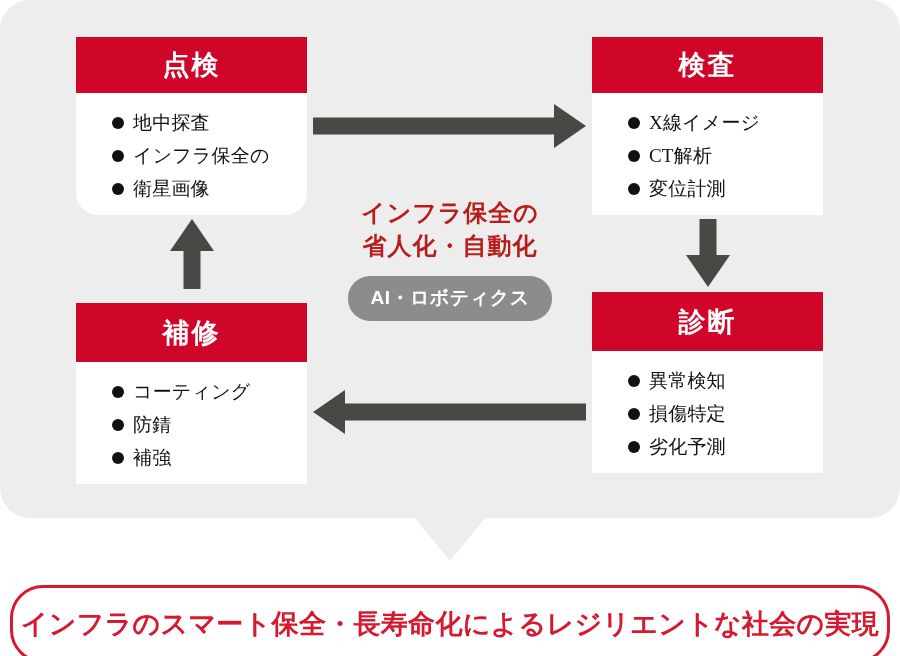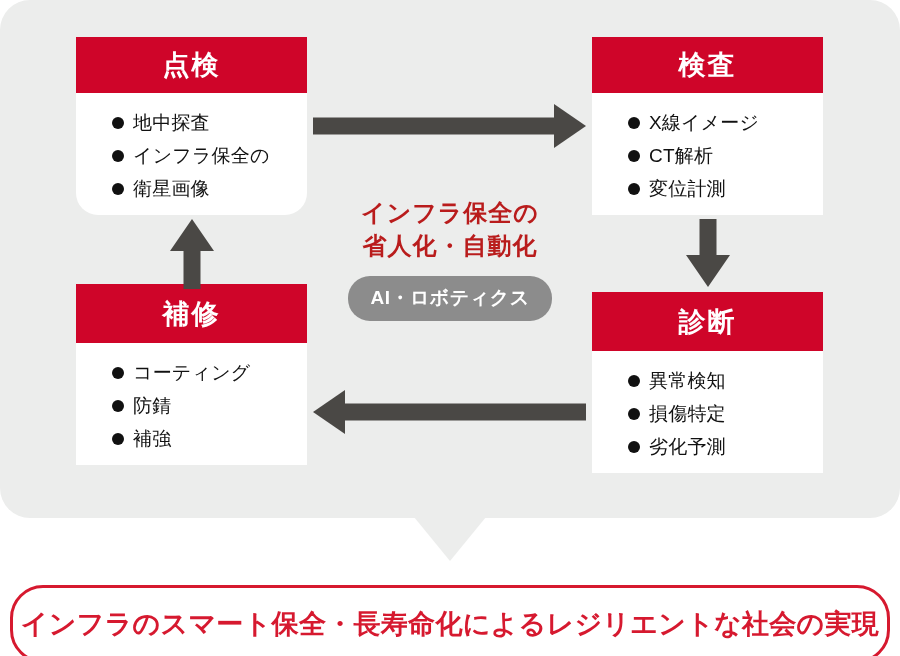--- a/index.html
+++ b/index.html
@@ -71,23 +71,23 @@
   .bullet-dot {
     width: 12px;
     height: 12px;
     background: #111111;
     border-radius: 50%;
     margin-right: 9px;
     flex: none;
   }
 
   .box-inspection { left: 76px;  top: 37px;  width: 231px; height: 178px; border-radius: 22px; }
-  .box-exam       { left: 592px; top: 37px;  width: 231px; height: 178px; }
+  .box-exam       { left: 592px; top: 37px;  width: 231px; height: 178px; font-family: Liberation Serif, serif; }
   .box-diagnosis  { left: 592px; top: 292px; width: 231px; height: 181px; }
-  .box-repair     { left: 76px;  top: 284px; width: 231px; height: 181px; }
+  .box-repair     { left: 76px;  top: 303px; width: 231px; height: 181px; }
 
   
   .arrow { position: absolute; }
 
   .arrow-h .shaft {
     position: absolute;
     height: 17px;
     background: #4a4845;
     top: 50%;
     transform: translateY(-50%);

